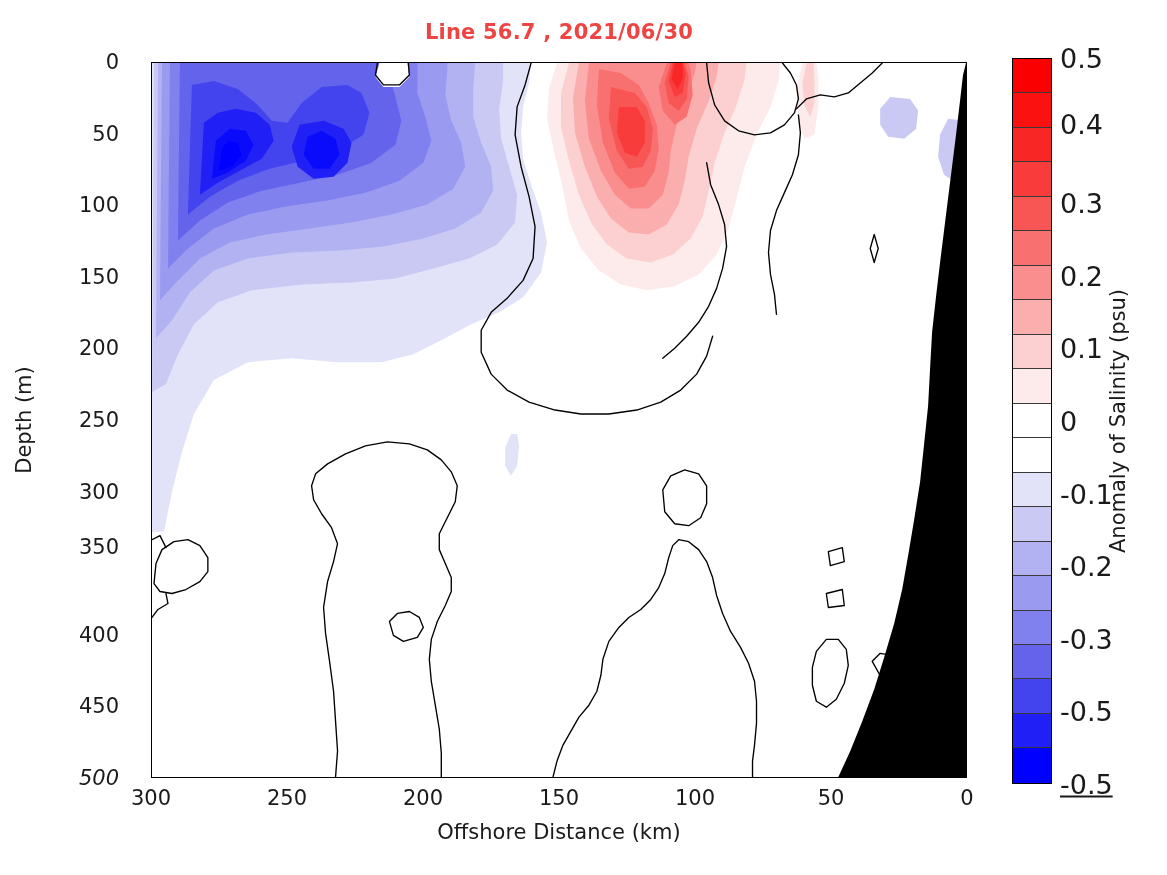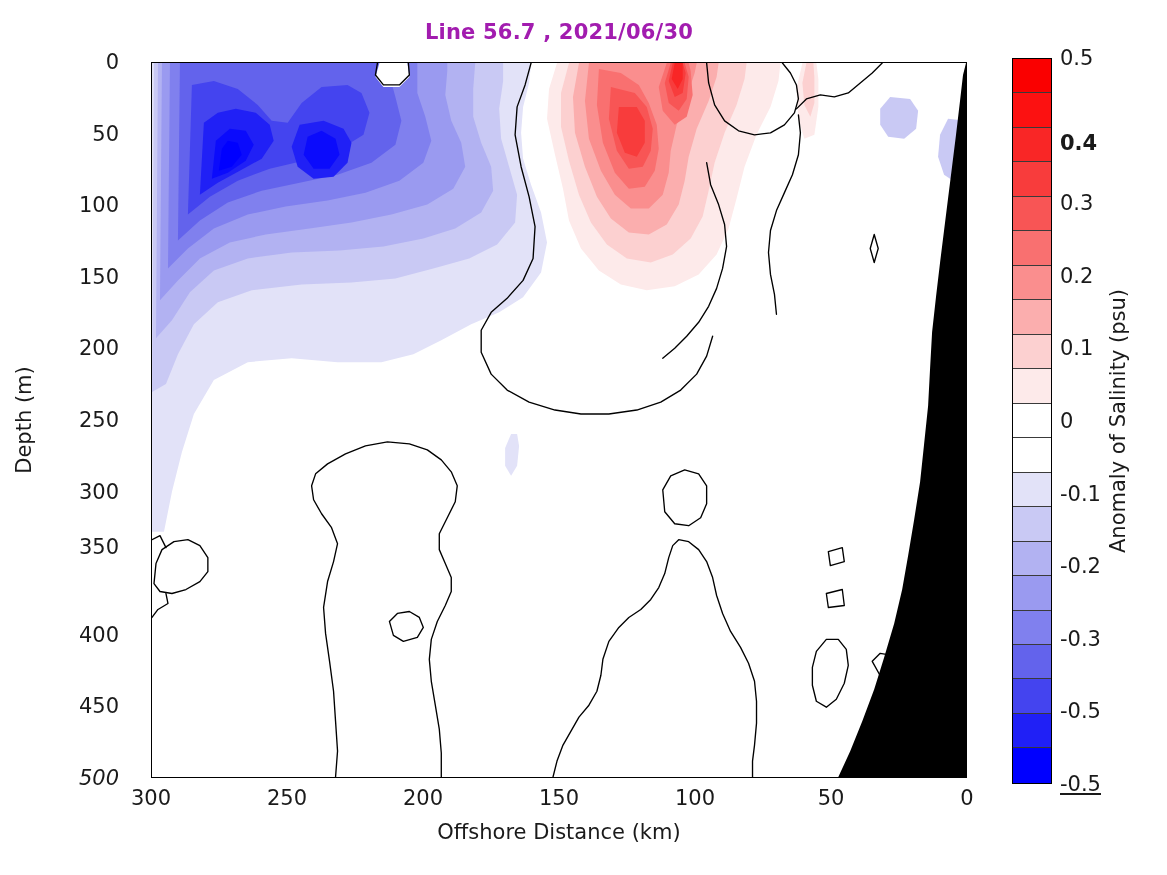--- a/index.html
+++ b/index.html
@@ -2,21 +2,21 @@
 <html><head>
 <meta charset="utf-8">
 <style>
   html,body{margin:0;padding:0;background:#ffffff;}
   body{width:1167px;height:875px;overflow:hidden;
        font-family:"DejaVu Sans","Liberation Sans",sans-serif;color:#000;}
   #root{position:relative;width:1167px;height:875px;}
 
   
   #title{position:absolute;left:151px;top:20px;width:816px;text-align:center;
-         font-size:21px;font-weight:bold;letter-spacing:.2px;color:#a21caf;}
+         font-size:21px;font-weight:bold;letter-spacing:.2px;color:#ef4444;}
 
   
   #plot{position:absolute;left:151px;top:62px;width:816px;height:716px;
         border:1.6px solid #000;box-sizing:border-box;background:#fff;overflow:hidden;}
   #plotsvg{position:absolute;left:0;top:0;width:100%;height:100%;display:block;}
 
   
   .ylab{position:absolute;right:1048px;text-align:right;font-size:21px;color:#1a1a1a;
         transform:translateY(-50%);white-space:nowrap;}
   .xlab{position:absolute;top:786px;text-align:center;font-size:21px;color:#1a1a1a;
@@ -27,21 +27,21 @@
   #yaxis-title{position:absolute;left:0;top:0;width:140px;
                font-size:21px;color:#1a1a1a;text-align:center;
                transform-origin:0 0;}
   #yaxis-title-wrap{position:absolute;left:24px;top:420px;}
 
   
   #cbar{position:absolute;left:1012px;top:58px;width:40px;height:726px;
         border:1.3px solid #000;box-sizing:border-box;overflow:hidden;}
   .cband{width:100%;border-bottom:1px solid #3a3a3a;box-sizing:border-box;}
   .cband:last-child{border-bottom:none;}
-  .ctick{position:absolute;left:1060px;font-size:21px;color:#1a1a1a;
+  .ctick{position:absolute;left:1060px;font-size:27px;color:#1a1a1a;
          transform:translateY(-50%);white-space:nowrap;}
   #cbar-title-wrap{position:absolute;left:1104px;top:421px;}
   #cbar-title{font-size:21px;color:#1a1a1a;white-space:nowrap;
               transform:rotate(-90deg);transform-origin:0 0;
               position:absolute;left:14px;top:0;text-align:center;}
 </style>
 </head>
 <body>
 <div id="root">
 
@@ -242,21 +242,21 @@
       <div class="cband" style="background: rgb(178, 178, 242); height: 4.7619%;"></div>
       <div class="cband" style="background: rgb(154, 154, 240); height: 4.7619%;"></div>
       <div class="cband" style="background: rgb(128, 128, 238); height: 4.7619%;"></div>
       <div class="cband" style="background: rgb(99, 99, 236); height: 4.7619%;"></div>
       <div class="cband" style="background: rgb(68, 68, 239); height: 4.7619%;"></div>
       <div class="cband" style="background: rgb(32, 32, 246); height: 4.7619%;"></div>
       <div class="cband" style="background: rgb(0, 0, 255); height: 4.7619%;"></div>
     </div>
 
 <div class="ctick" style="top:58px;">0.5</div>
-<div class="ctick" style="top:143px;font-weight:bold;">0.4</div>
+<div class="ctick" style="top:124px;">0.4</div>
 <div class="ctick" style="top:203.2px;">0.3</div>
 <div class="ctick" style="top:275.8px;">0.2</div>
 <div class="ctick" style="top:348.4px;">0.1</div>
 <div class="ctick" style="top:421px;">0</div>
 <div class="ctick" style="top:493.6px;">-0.1</div>
 <div class="ctick" style="top:566.2px;">-0.2</div>
 <div class="ctick" style="top:638.8px;">-0.3</div>
 <div class="ctick" style="top:711.4px;">-0.5</div>
 <div class="ctick" style="top:784px;text-decoration:underline;">-0.5</div>
 

